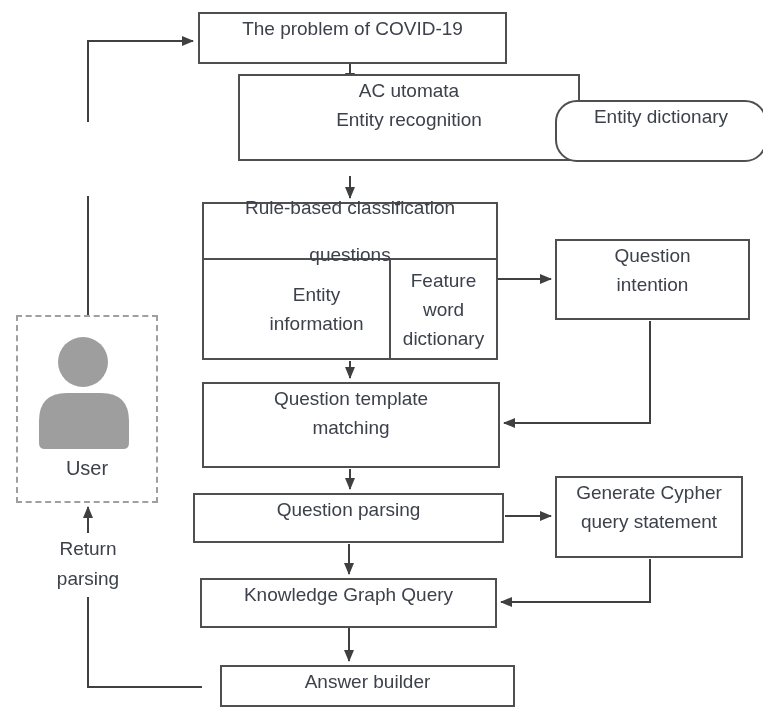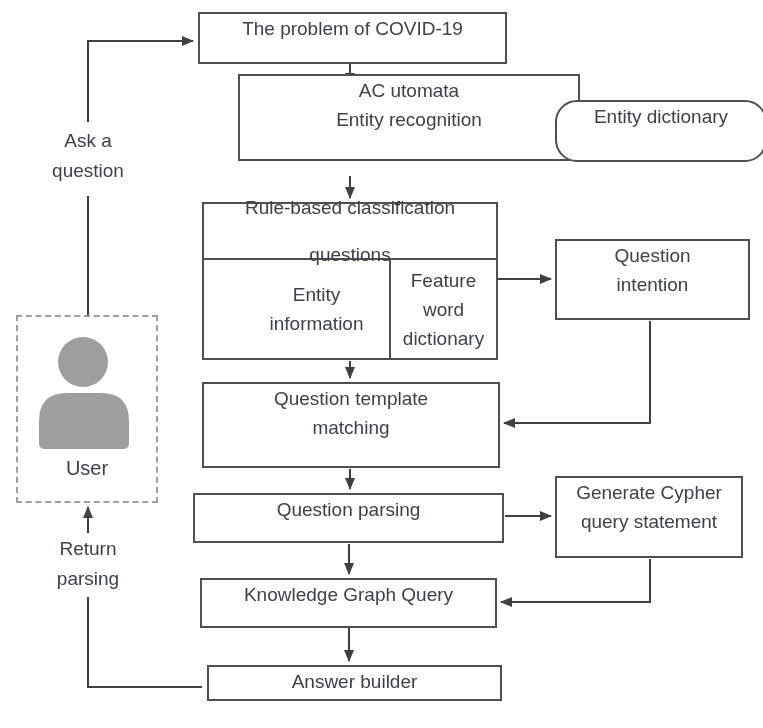--- a/index.html
+++ b/index.html
@@ -185,35 +185,31 @@
 
   <div class="box" style="left:555px; top:476px; width:188px; height:82px;">
     <div class="lbl">Generate Cypher</div>
     <div class="lbl">query statement</div>
   </div>
 
   <div class="box" style="left:200px; top:578px; width:297px; height:50px;">
     <div class="lbl">Knowledge Graph Query</div>
   </div>
 
-  <div class="box" style="left:207px; top:665px; width:295px; height:36px;">
+  <div class="box" style="left:220px; top:665px; width:295px; height:42px;">
     <div class="lbl">Answer builder</div>
   </div>
 
   <div class="user-box">
     <svg width="96" height="112" viewBox="0 0 96 112">
       <circle cx="44" cy="25" r="25" fill="#9e9e9e"></circle>
       <path d="M0,106 Q0,112 6,112 L84,112 Q90,112 90,106 L90,84 Q90,56 62,56 L28,56 Q0,56 0,84 Z" fill="#9e9e9e"></path>
     </svg>
     <div class="user-label">User</div>
   </div>
 
-  <div class="edge-label" style="left:28px; top:126px;">
-    <div>Ask a</div>
-    <div>question</div>
-  </div>
 
   <div class="edge-label" style="left:28px; top:534px;">
     <div>Return</div>
     <div>parsing</div>
   </div>
 
 </div>
 
 </body></html>

